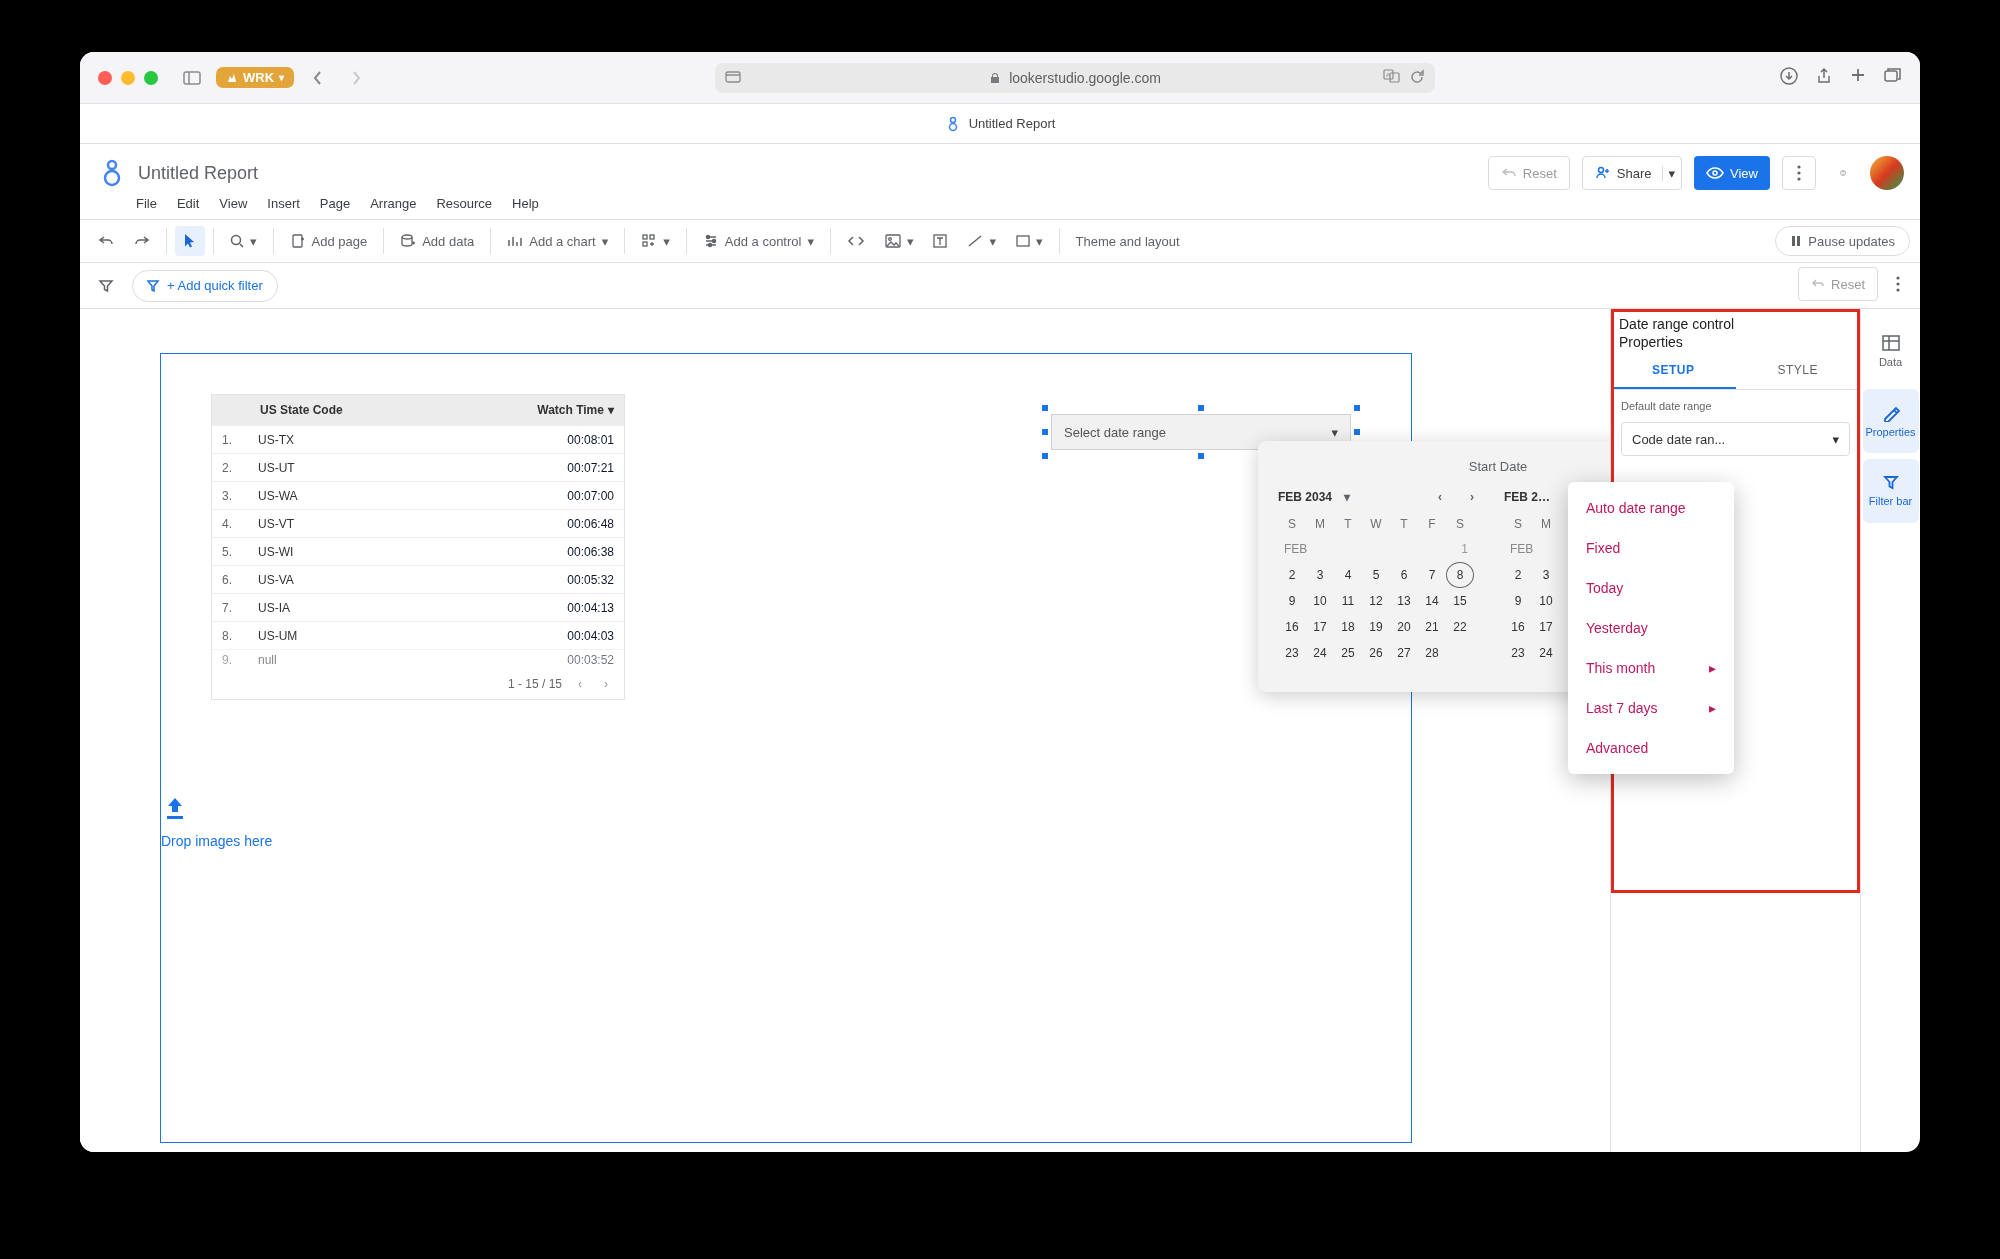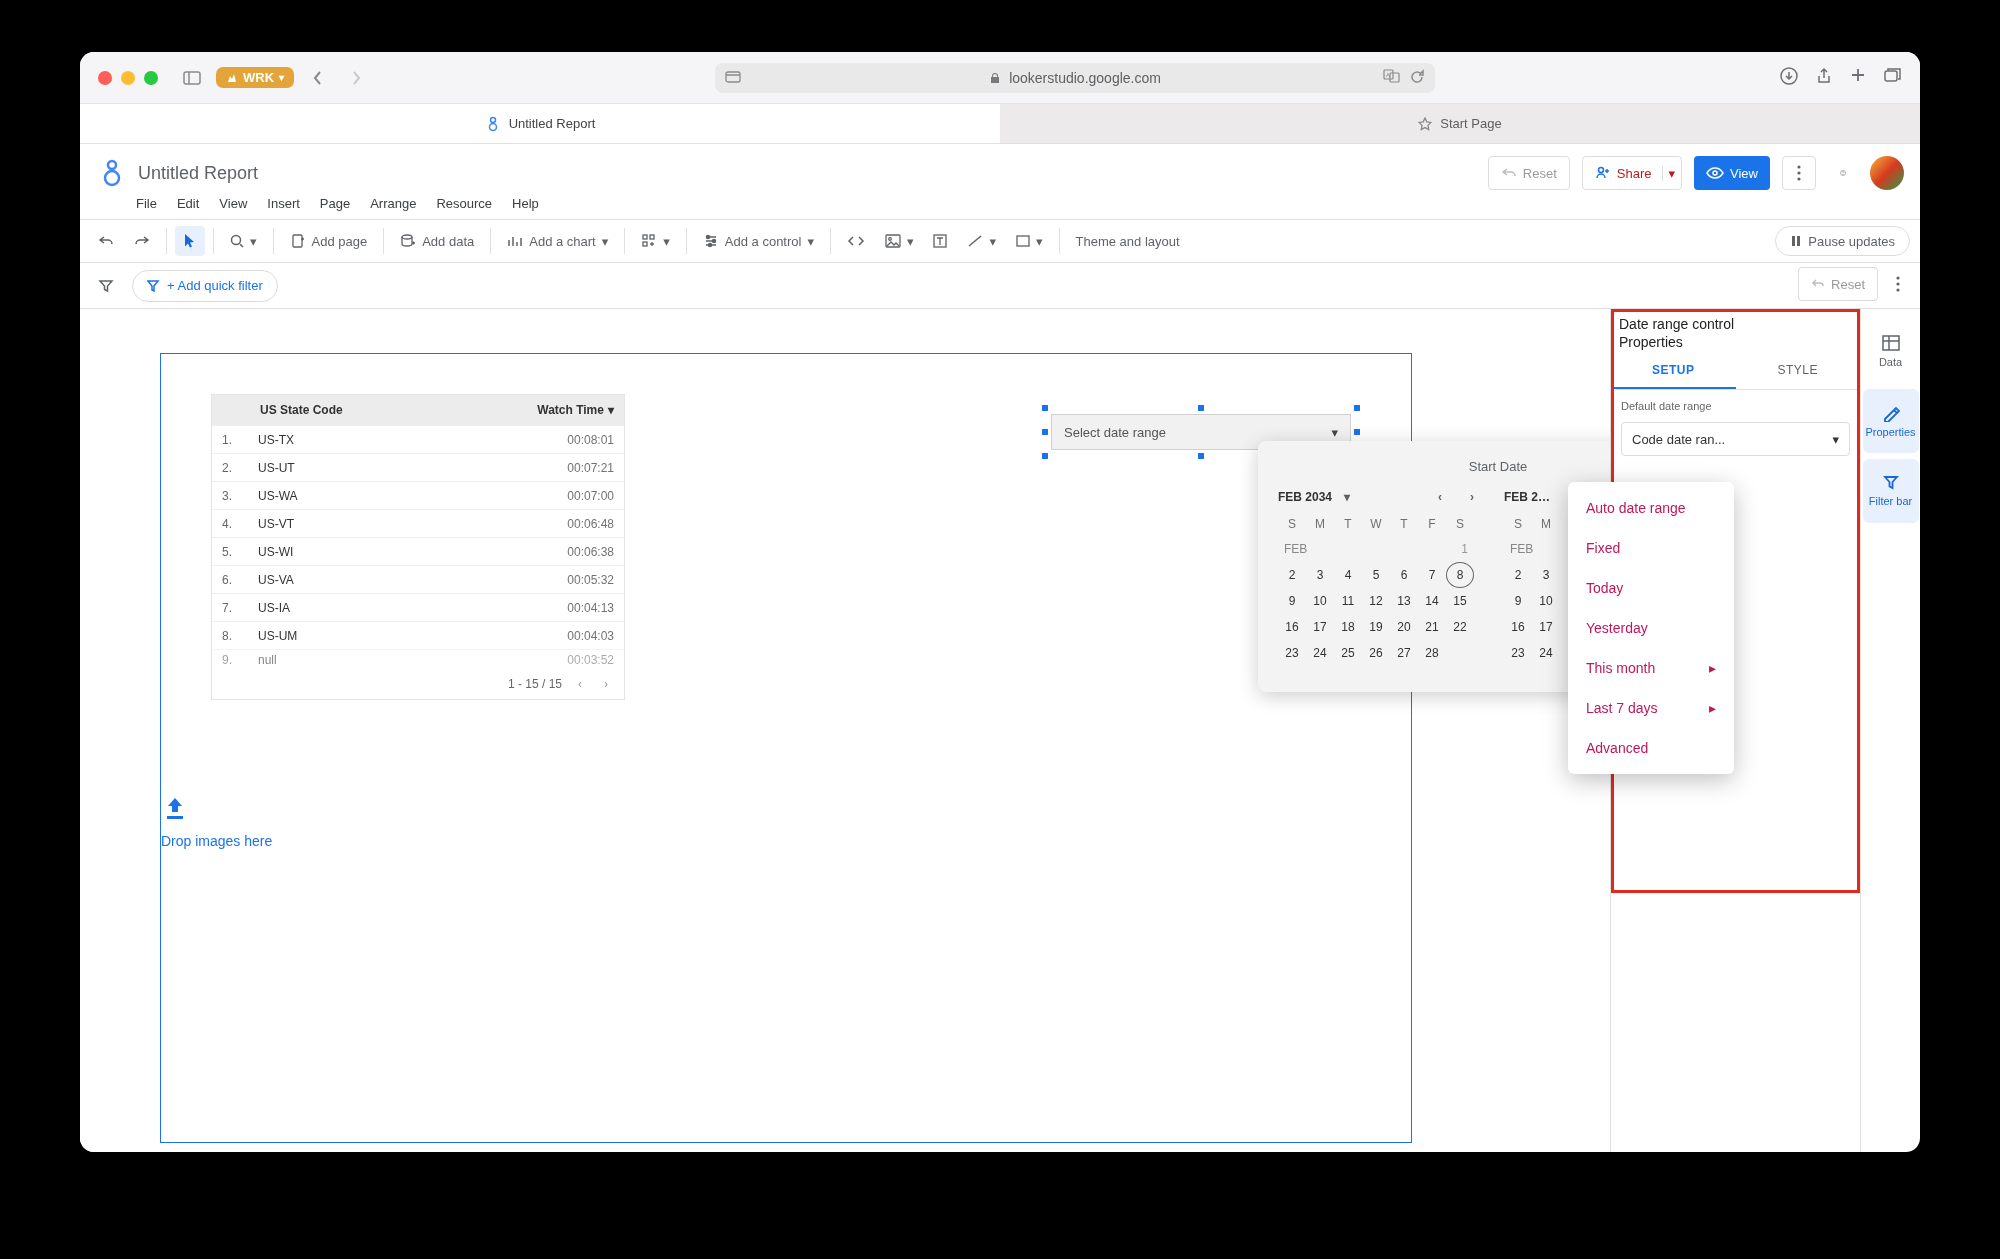--- a/index.html
+++ b/index.html
@@ -46,21 +46,21 @@
   
   .app-header { height:52px; display:flex; align-items:center; padding: 6px 16px 0 16px;}
   .logo-docs { width:32px;height:32px;display:flex;align-items:center;justify-content:center;}
   .title-zone { margin-left:10px;}
   .title-zone .title{font-size:18px;color:#5f6368;}
   .menubar { display:flex; gap:20px; padding:0 0 8px 56px; font-size:13px; color:#3c4043;}
   .hdr-right { margin-left:auto; display:flex;align-items:center;gap:12px;}
   .btn { height:34px; border-radius:4px; padding:0 12px; display:flex;align-items:center;gap:6px;font-size:13px;cursor:pointer;}
   .btn-border{border:1px solid #dadce0;color:#5f6368;background:#fff;}
   .btn-blue{background:#1a73e8;color:#fff;border:none;}
-  .btn-split{border:1px solid #dadce0;color:#b91c1c;background:#fff; padding-right:6px;}
+  .btn-split{border:1px solid #dadce0;color:#404040;background:#fff; padding-right:6px;}
   .btn-icon-only{width:34px;justify-content:center;}
   .avatar{width:34px;height:34px;border-radius:50%;background:linear-gradient(135deg,#f7b63c,#d63a1f,#2a9c4b);}
   
   .toolbar { height:44px; border-top:1px solid #e0e0e0;border-bottom:1px solid #e0e0e0; display:flex;align-items:center;padding:0 10px;gap:4px;color:#5f6368;font-size:13px;}
   .tb-btn{height:30px;padding:0 8px;border-radius:4px;display:flex;align-items:center;gap:6px;}
   .tb-sep{width:1px;height:26px;background:#e0e0e0;margin:0 4px;}
   .tb-btn.selected{background:#e8f0fe;color:#1967d2;}
   .pill { border:1px solid #dadce0;border-radius:20px;height:30px;padding:0 14px;display:flex;align-items:center;gap:6px;color:#5f6368;}
   
   .filter-row{height:46px;border-bottom:1px solid #e0e0e0;display:flex;align-items:center;padding:0 10px;gap:10px;}
@@ -71,21 +71,21 @@
   .canvas{position:absolute;left:80px;top:44px;width:1252px;height:790px;border:1px solid #1a73e8;background:#fff;}
   
   .table-box{position:absolute;left:50px;top:40px;width:414px;border:1px solid #e3e3e3;font-size:12px;color:#333;}
   .table-box .hdr{display:flex;background:#ececec;font-weight:600;height:30px;align-items:center;}
   .table-box .hdr .c1{width:46px;}
   .table-box .hdr .c2{flex:1;padding-left:2px;}
   .table-box .hdr .c3{width:120px;text-align:right;padding-right:10px;display:flex;justify-content:flex-end;align-items:center;gap:4px;}
   .table-box .row{display:flex;height:28px;align-items:center;border-top:1px solid #eee;}
   .table-box .row .c1{width:46px;text-align:left;color:#666;padding-left:10px;}
   .table-box .row .c2{flex:1;}
-  .table-box .row .c3{width:120px;text-align:right;padding-right:10px;color:#737373;}
+  .table-box .row .c3{width:120px;text-align:right;padding-right:10px;color:#0f172a;}
   .table-foot{display:flex;justify-content:flex-end;align-items:center;height:30px;gap:10px;color:#666;padding-right:10px;}
   
   .dr-chip{position:absolute;left:890px;top:60px;width:300px;height:36px;background:#f1f1f1;border:1px solid #d0d0d0;display:flex;align-items:center;padding:0 12px;color:#444;}
   .sel-handles{position:absolute;left:884px;top:54px;width:312px;height:48px;pointer-events:none;}
   .sel-handles .h{position:absolute;width:8px;height:8px;background:#1a73e8;border:1px solid #fff;}
   
   .drop{position:absolute;left:0;right:0;top:440px;color:#1a73e8;font-size:14px;}
   .drop .up-icon{width:28px;height:28px;margin:0 auto 8px;}
   
   .rail{width:60px;border-left:1px solid #e0e0e0;display:flex;flex-direction:column;align-items:center;padding-top:10px;gap:6px;color:#5f6368;}
@@ -198,26 +198,20 @@
     </div>
   </div>
 
   <div class="tabbar">
     <div class="tab active">
       <svg width="16" height="16" viewBox="0 0 16 16">
           <circle cx="8" cy="4" r="2.5" fill="none" stroke="#4285f4" stroke-width="1.5"></circle>
           <circle cx="8" cy="11" r="3.5" fill="none" stroke="#4285f4" stroke-width="1.5"></circle>
         </svg>
       <span>Untitled Report</span>
-    </div>
-    <div class="tab">
-      <svg width="14" height="14" viewBox="0 0 14 14" fill="none" stroke="#8a8a8e" stroke-width="1.3">
-          <path d="M7 1l1.8 3.8L13 5.4l-3 3 0.7 4.2L7 10.6 3.3 12.6 4 8.4 1 5.4l4.2-0.6z"></path>
-        </svg>
-      <span>Start Page</span>
     </div>
   </div>
 
   <div class="app-header">
     <div class="logo-docs">
       <svg width="26" height="30" viewBox="0 0 26 30">
           <circle cx="13" cy="7" r="4" fill="none" stroke="#4285f4" stroke-width="2.5"></circle>
           <circle cx="13" cy="20" r="7" fill="none" stroke="#4285f4" stroke-width="2.5"></circle>
         </svg>
     </div>

